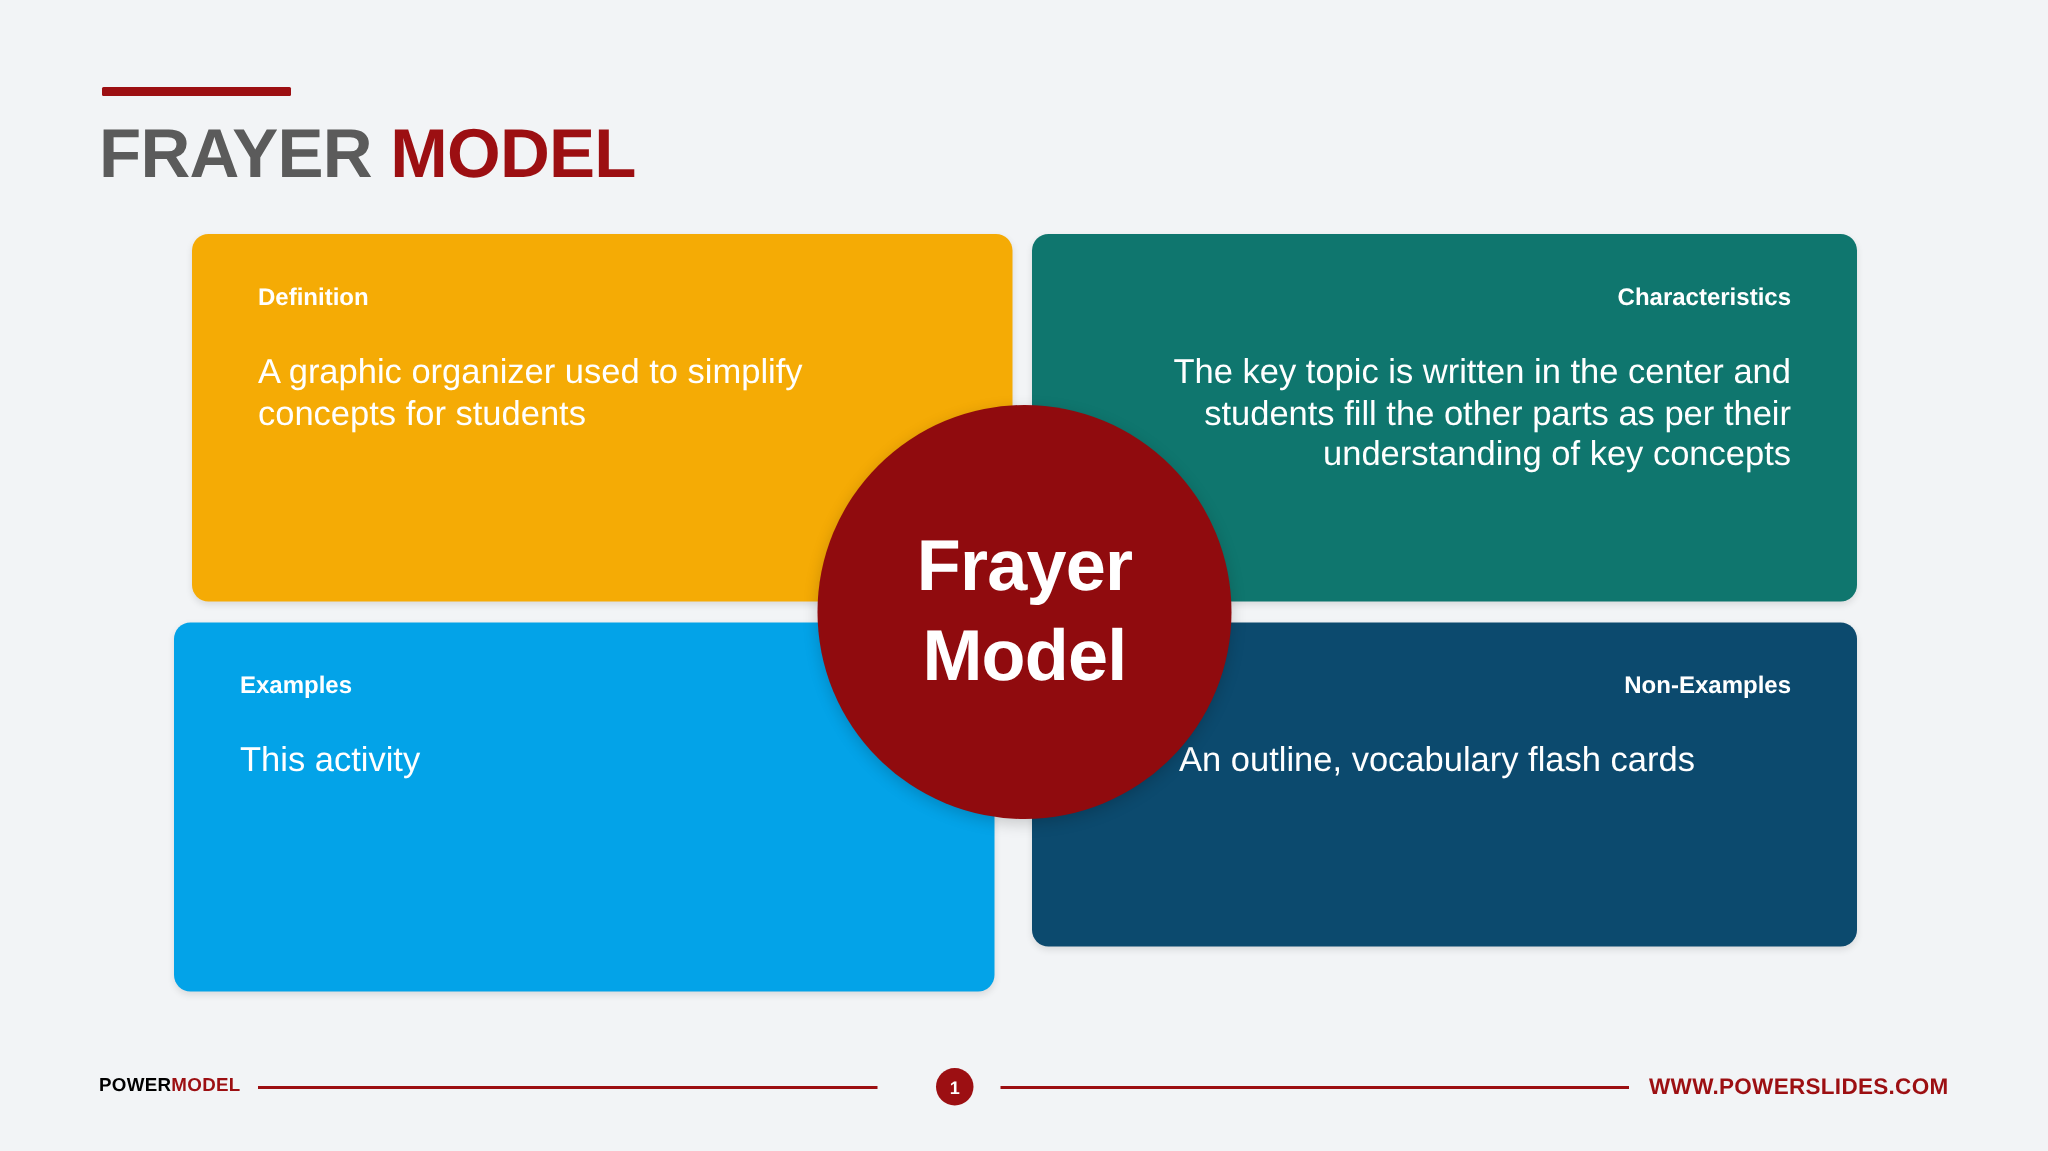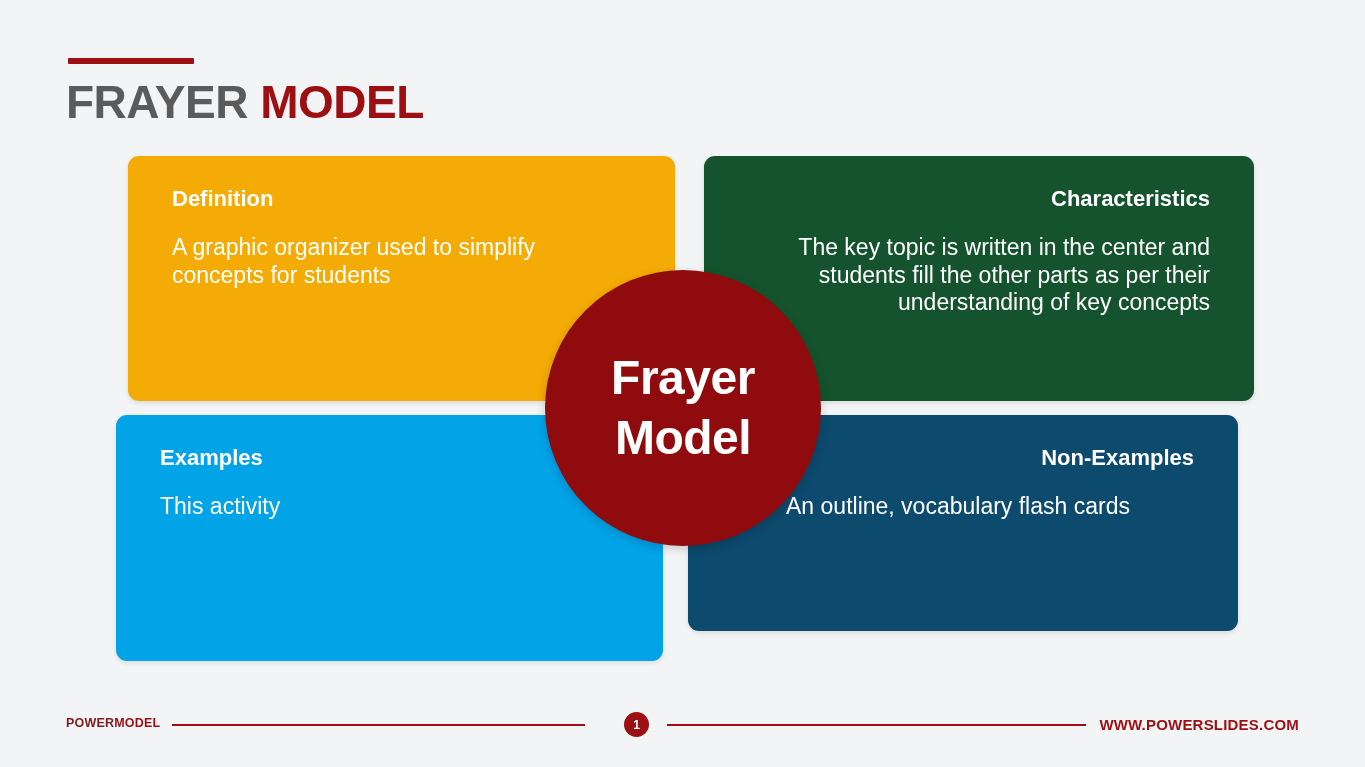--- a/index.html
+++ b/index.html
@@ -25,32 +25,32 @@
   .slide-title .t2 { color:#9c0f12; }
 
   
   .panel {
     position:absolute; border-radius:11px;
     box-shadow:0 2px 5px rgba(0,0,0,0.10);
     padding:28px 44px;
     color:#ffffff;
   }
   .panel .p-title {
-    font-size:22px; font-weight:bold; line-height:30px;
+    font-size:16px; font-weight:bold; line-height:30px;
     margin-bottom:20px;
   }
   .panel .p-body { font-size:23px; line-height:27.5px; font-weight:normal; }
 
   .panel-definition {
     left:128px; top:156px; width:547px; height:245px;
     background:#f5ab05; text-align:left;
   }
   .panel-characteristics {
-    left:704px; top:156px; width:550px; height:245px;
-    background:#14532d; text-align:right;
+    left:688px; top:156px; width:550px; height:245px;
+    background:#0f766e; text-align:right;
   }
   .panel-examples {
     left:116px; top:415px; width:547px; height:246px;
     background:#03a3e8; text-align:left;
   }
   .panel-nonexamples {
     left:688px; top:415px; width:550px; height:216px;
     background:#0c4a6e; text-align:right;
   }
   .panel-nonexamples .p-body { text-align:center; padding-right:10px; }
@@ -69,21 +69,21 @@
   .center-circle .cc-line {
     font-size:48px; font-weight:bold; line-height:60px; letter-spacing:-0.5px;
   }
 
   
   .footer { position:absolute; left:0; top:712px; width:1365px; height:32px; }
   .brand {
     position:absolute; left:66px; top:4px;
     font-size:12.5px; font-weight:bold; letter-spacing:0.2px;
   }
-  .brand .b1 { color:#7f1d1d; }
+  .brand .b1 { color:#000000; }
   .brand .b2 { color:#9c0f12; }
   .footer-line {
     position:absolute; height:1.6px; background:#9c0f12; top:12px;
   }
   .line-left  { left:172px; width:413px; }
   .line-right { left:667px; width:419px; }
   .page-badge {
     position:absolute; left:624px; top:0px;
     width:25px; height:25px; border-radius:50%;
     background:#9c0f12; color:#fff;

